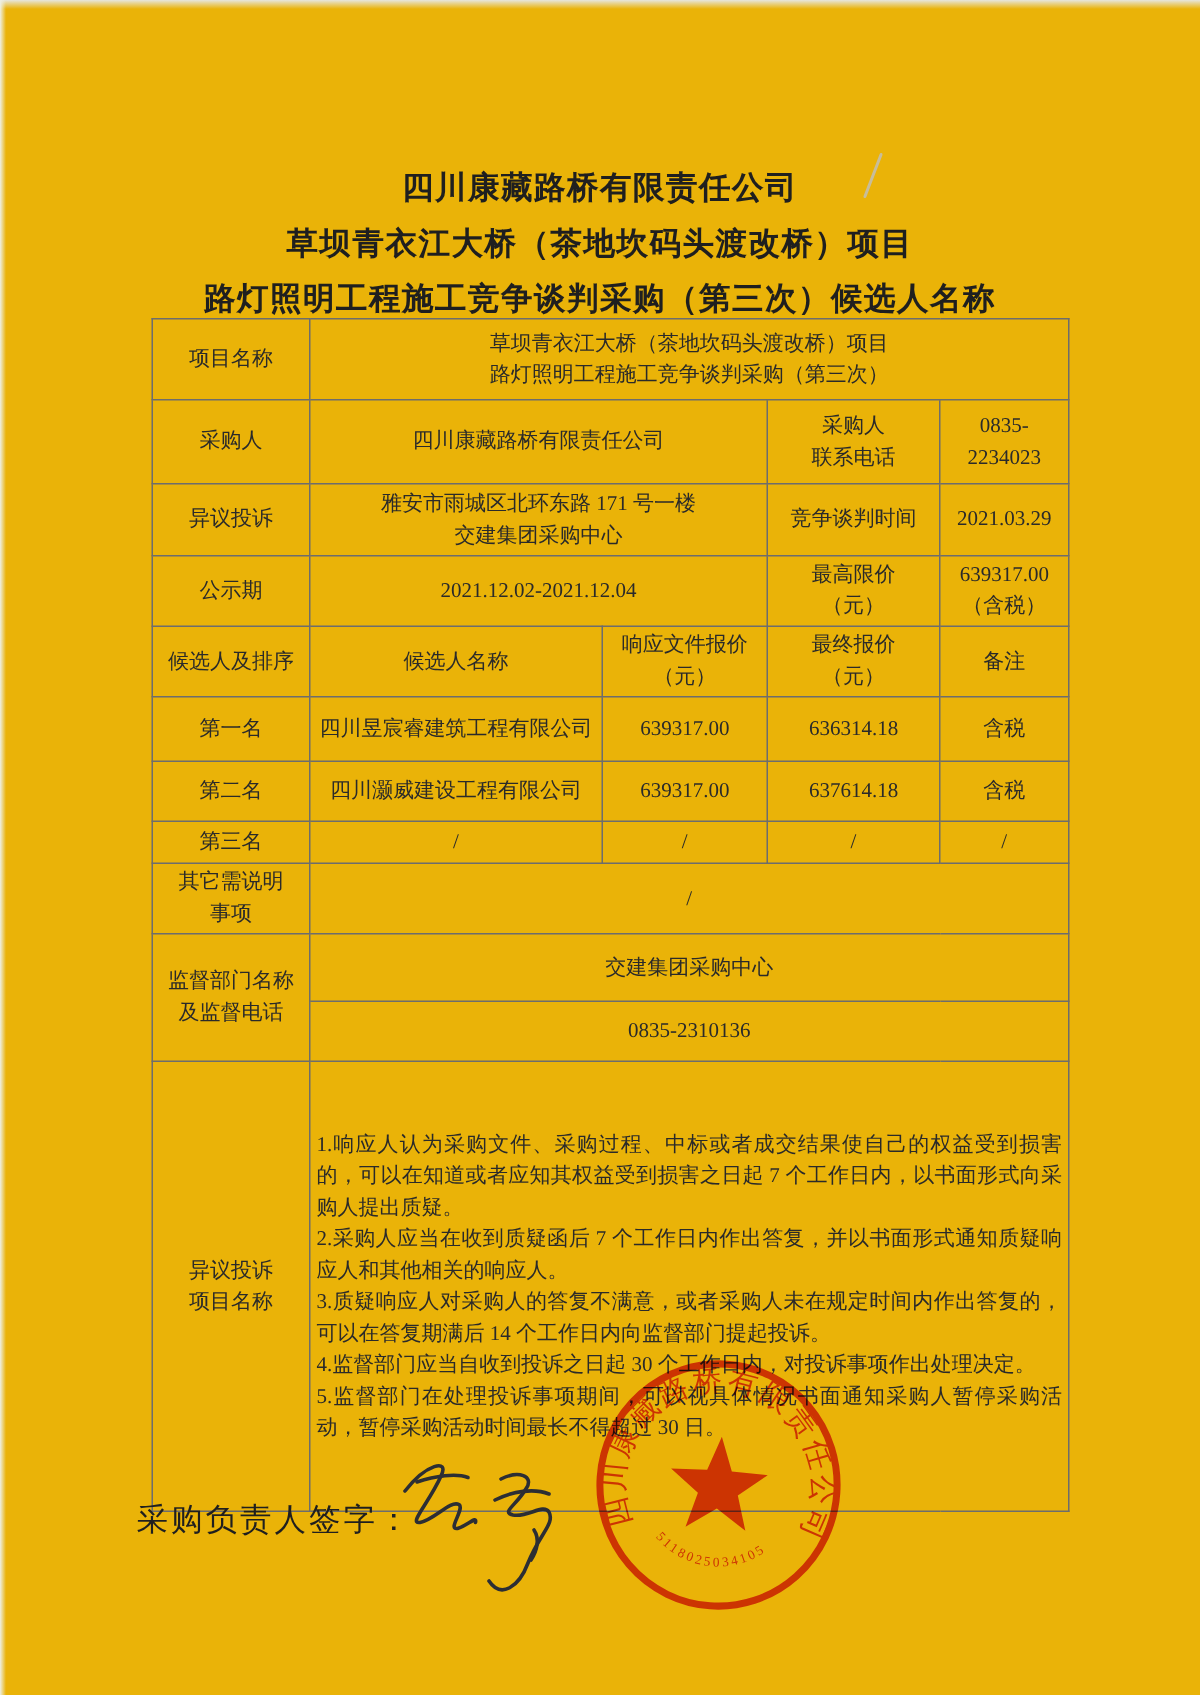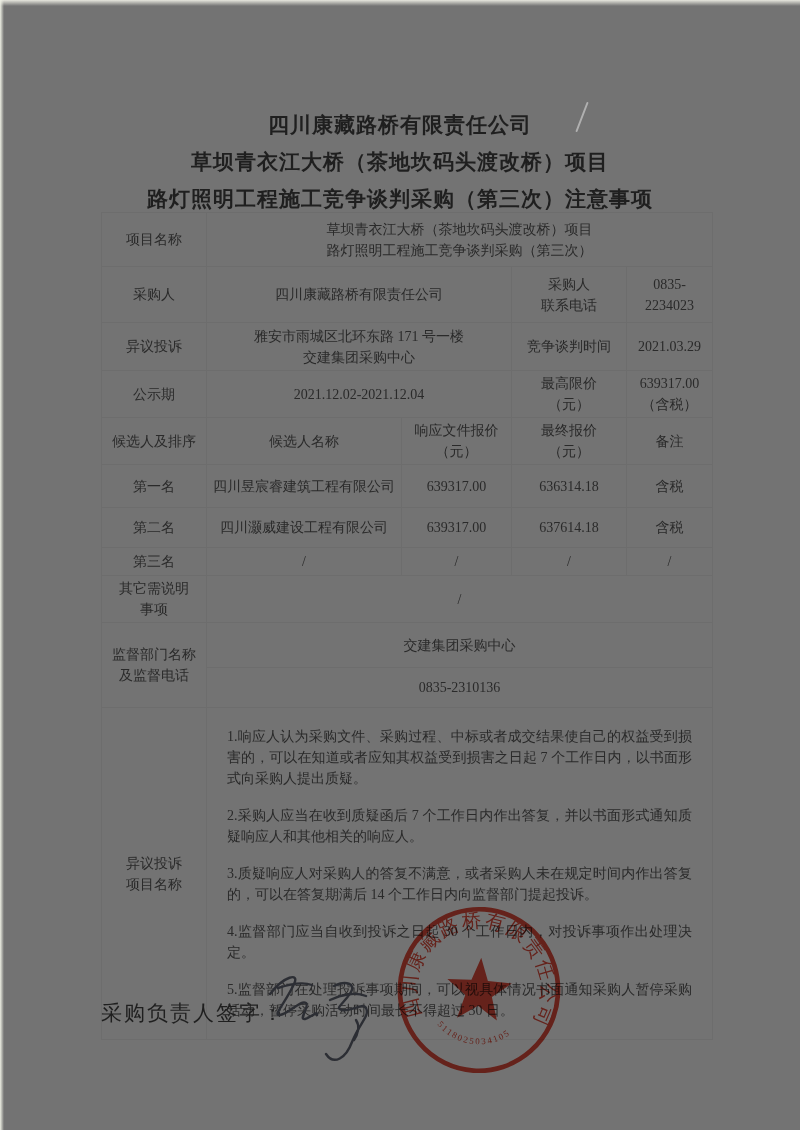--- a/index.html
+++ b/index.html
@@ -1,19 +1,19 @@
 <!DOCTYPE html>
 <html><head>
 <meta charset="utf-8">
 <style>
   html,body{margin:0;padding:0;}
   body{width:800px;height:1130px;background:#ffffff;overflow:hidden;}
   .page{
     position:relative;width:800px;height:1130px;
-    background:#737373;
+    background:#eab308;
     font-family:"Liberation Serif","DejaVu Serif",serif;
     color:#262626;
   }
   .scan-edge-top{
     position:absolute;top:0;left:0;width:100%;height:6px;
     background:linear-gradient(#e6e6dd,rgba(255,255,255,0));
   }
   .scan-edge-left{
     position:absolute;top:0;left:0;width:4px;height:100%;
     background:linear-gradient(to right,#eef0e4,rgba(255,255,255,0));
@@ -38,23 +38,23 @@
     overflow:hidden;
   }
   td.left{text-align:left;padding-left:9px;}
   tr.r1{height:54px}tr.r2{height:56px}tr.r3{height:48px}tr.r4{height:42px}
   tr.r5{height:40px}tr.r6{height:43px}tr.r7{height:40px}tr.r8{height:28px}
   tr.r9{height:42px}tr.r10{height:45px}tr.r11{height:40px}tr.r12{height:300px}
   td.complaint-cell{
     text-align:left;padding:6px 12px;line-height:23.5px;font-size:14px;
     vertical-align:middle;
   }
-  td.complaint-cell p{margin:16px;text-align:justify;}
+  td.complaint-cell p{margin:0;text-align:justify;}
   .sign-row{
-    position:absolute;left:101px;top:999px;font-size:21px;color:#1f1f1f;
+    position:absolute;left:91px;top:999px;font-size:21px;color:#1f1f1f;
     letter-spacing:2px;
   }
   .signature{position:absolute;left:248px;top:958px;width:160px;height:110px;}
   .seal{
     position:absolute;left:394px;top:905px;width:170px;height:170px;
     mix-blend-mode:multiply;opacity:.92;transform:rotate(4deg);
   }
   .seal text{font-family:"Liberation Serif","DejaVu Serif",serif;}
 </style>
 </head>
@@ -62,21 +62,21 @@
 
 <div class="page">
 
   <div class="scan-edge-top"></div>
   <div class="scan-edge-left"></div>
   <div class="scan-mark"></div>
 
   <div class="title-block">
     <div>四川康藏路桥有限责任公司</div>
     <div>草坝青衣江大桥（茶地坎码头渡改桥）项目</div>
-    <div>路灯照明工程施工竞争谈判采购（第三次）注意事项</div>
+    <div>路灯照明工程施工竞争谈判采购（第三次）候选人名称</div>
   </div>
 
   <table class="doc">
     <colgroup>
       <col style="width:105px">
         <col style="width:195px">
         <col style="width:110px">
       <col style="width:115px">
         <col style="width:86px">
     </colgroup>

